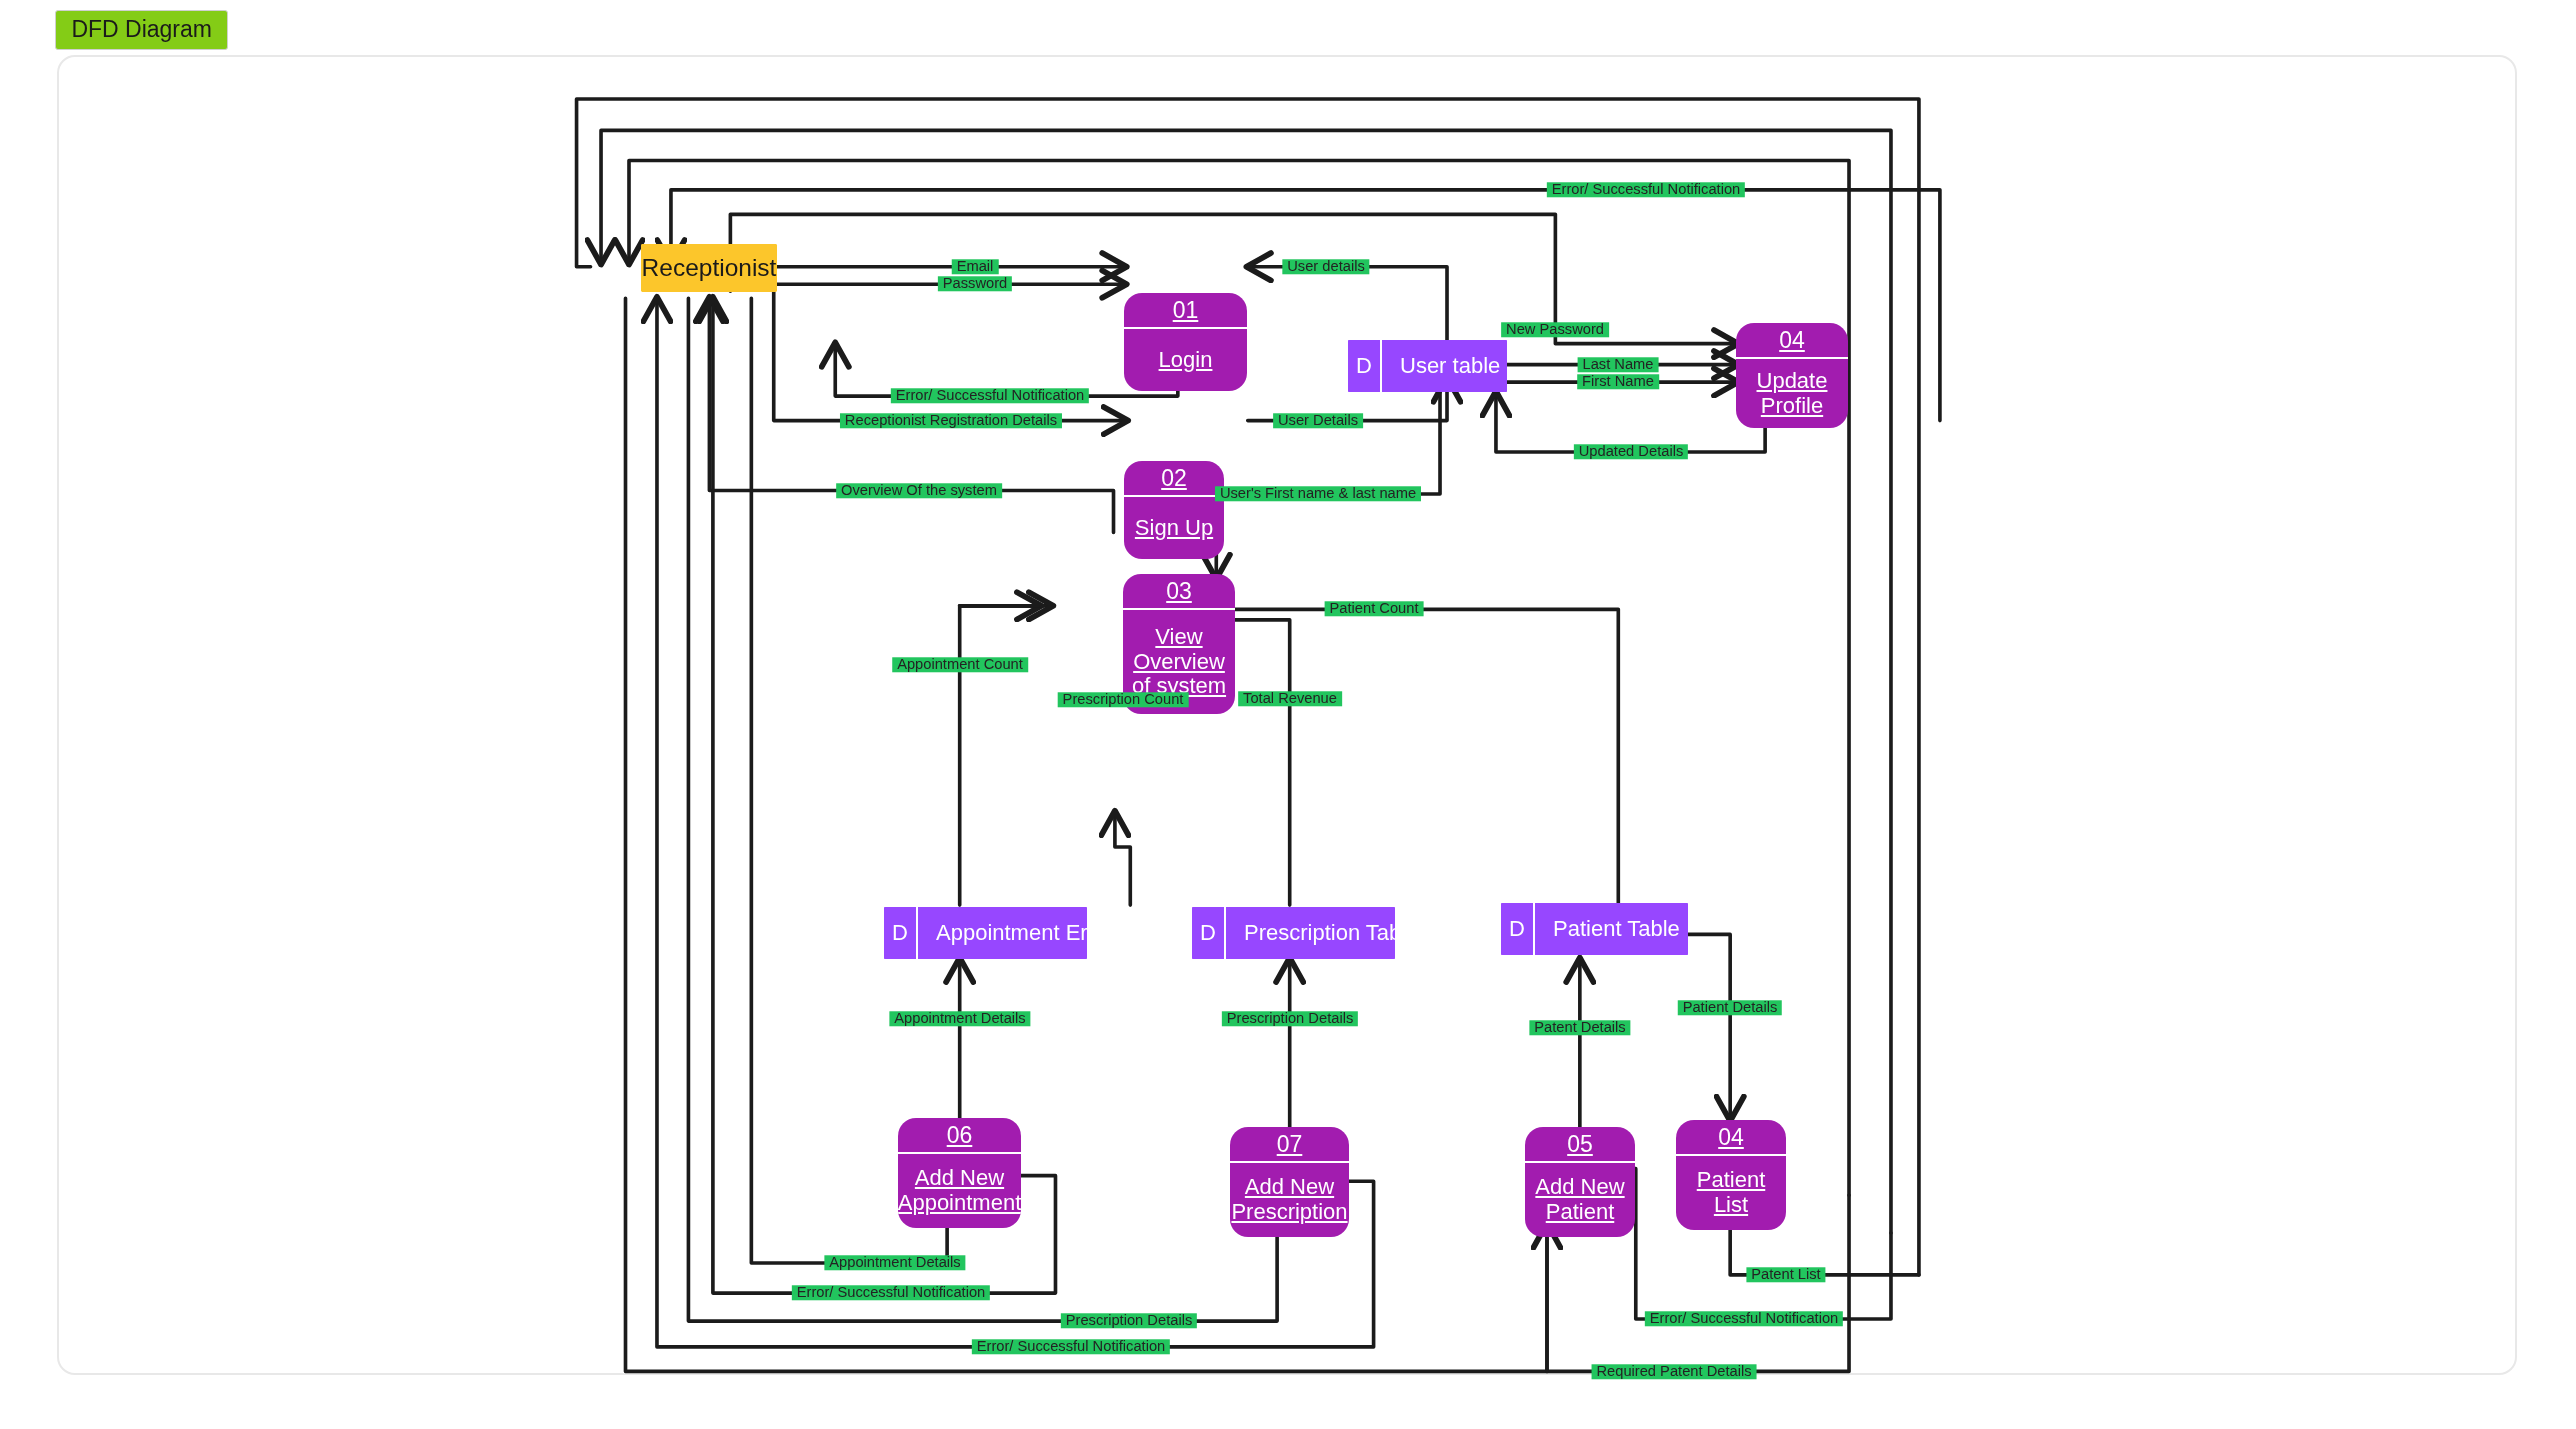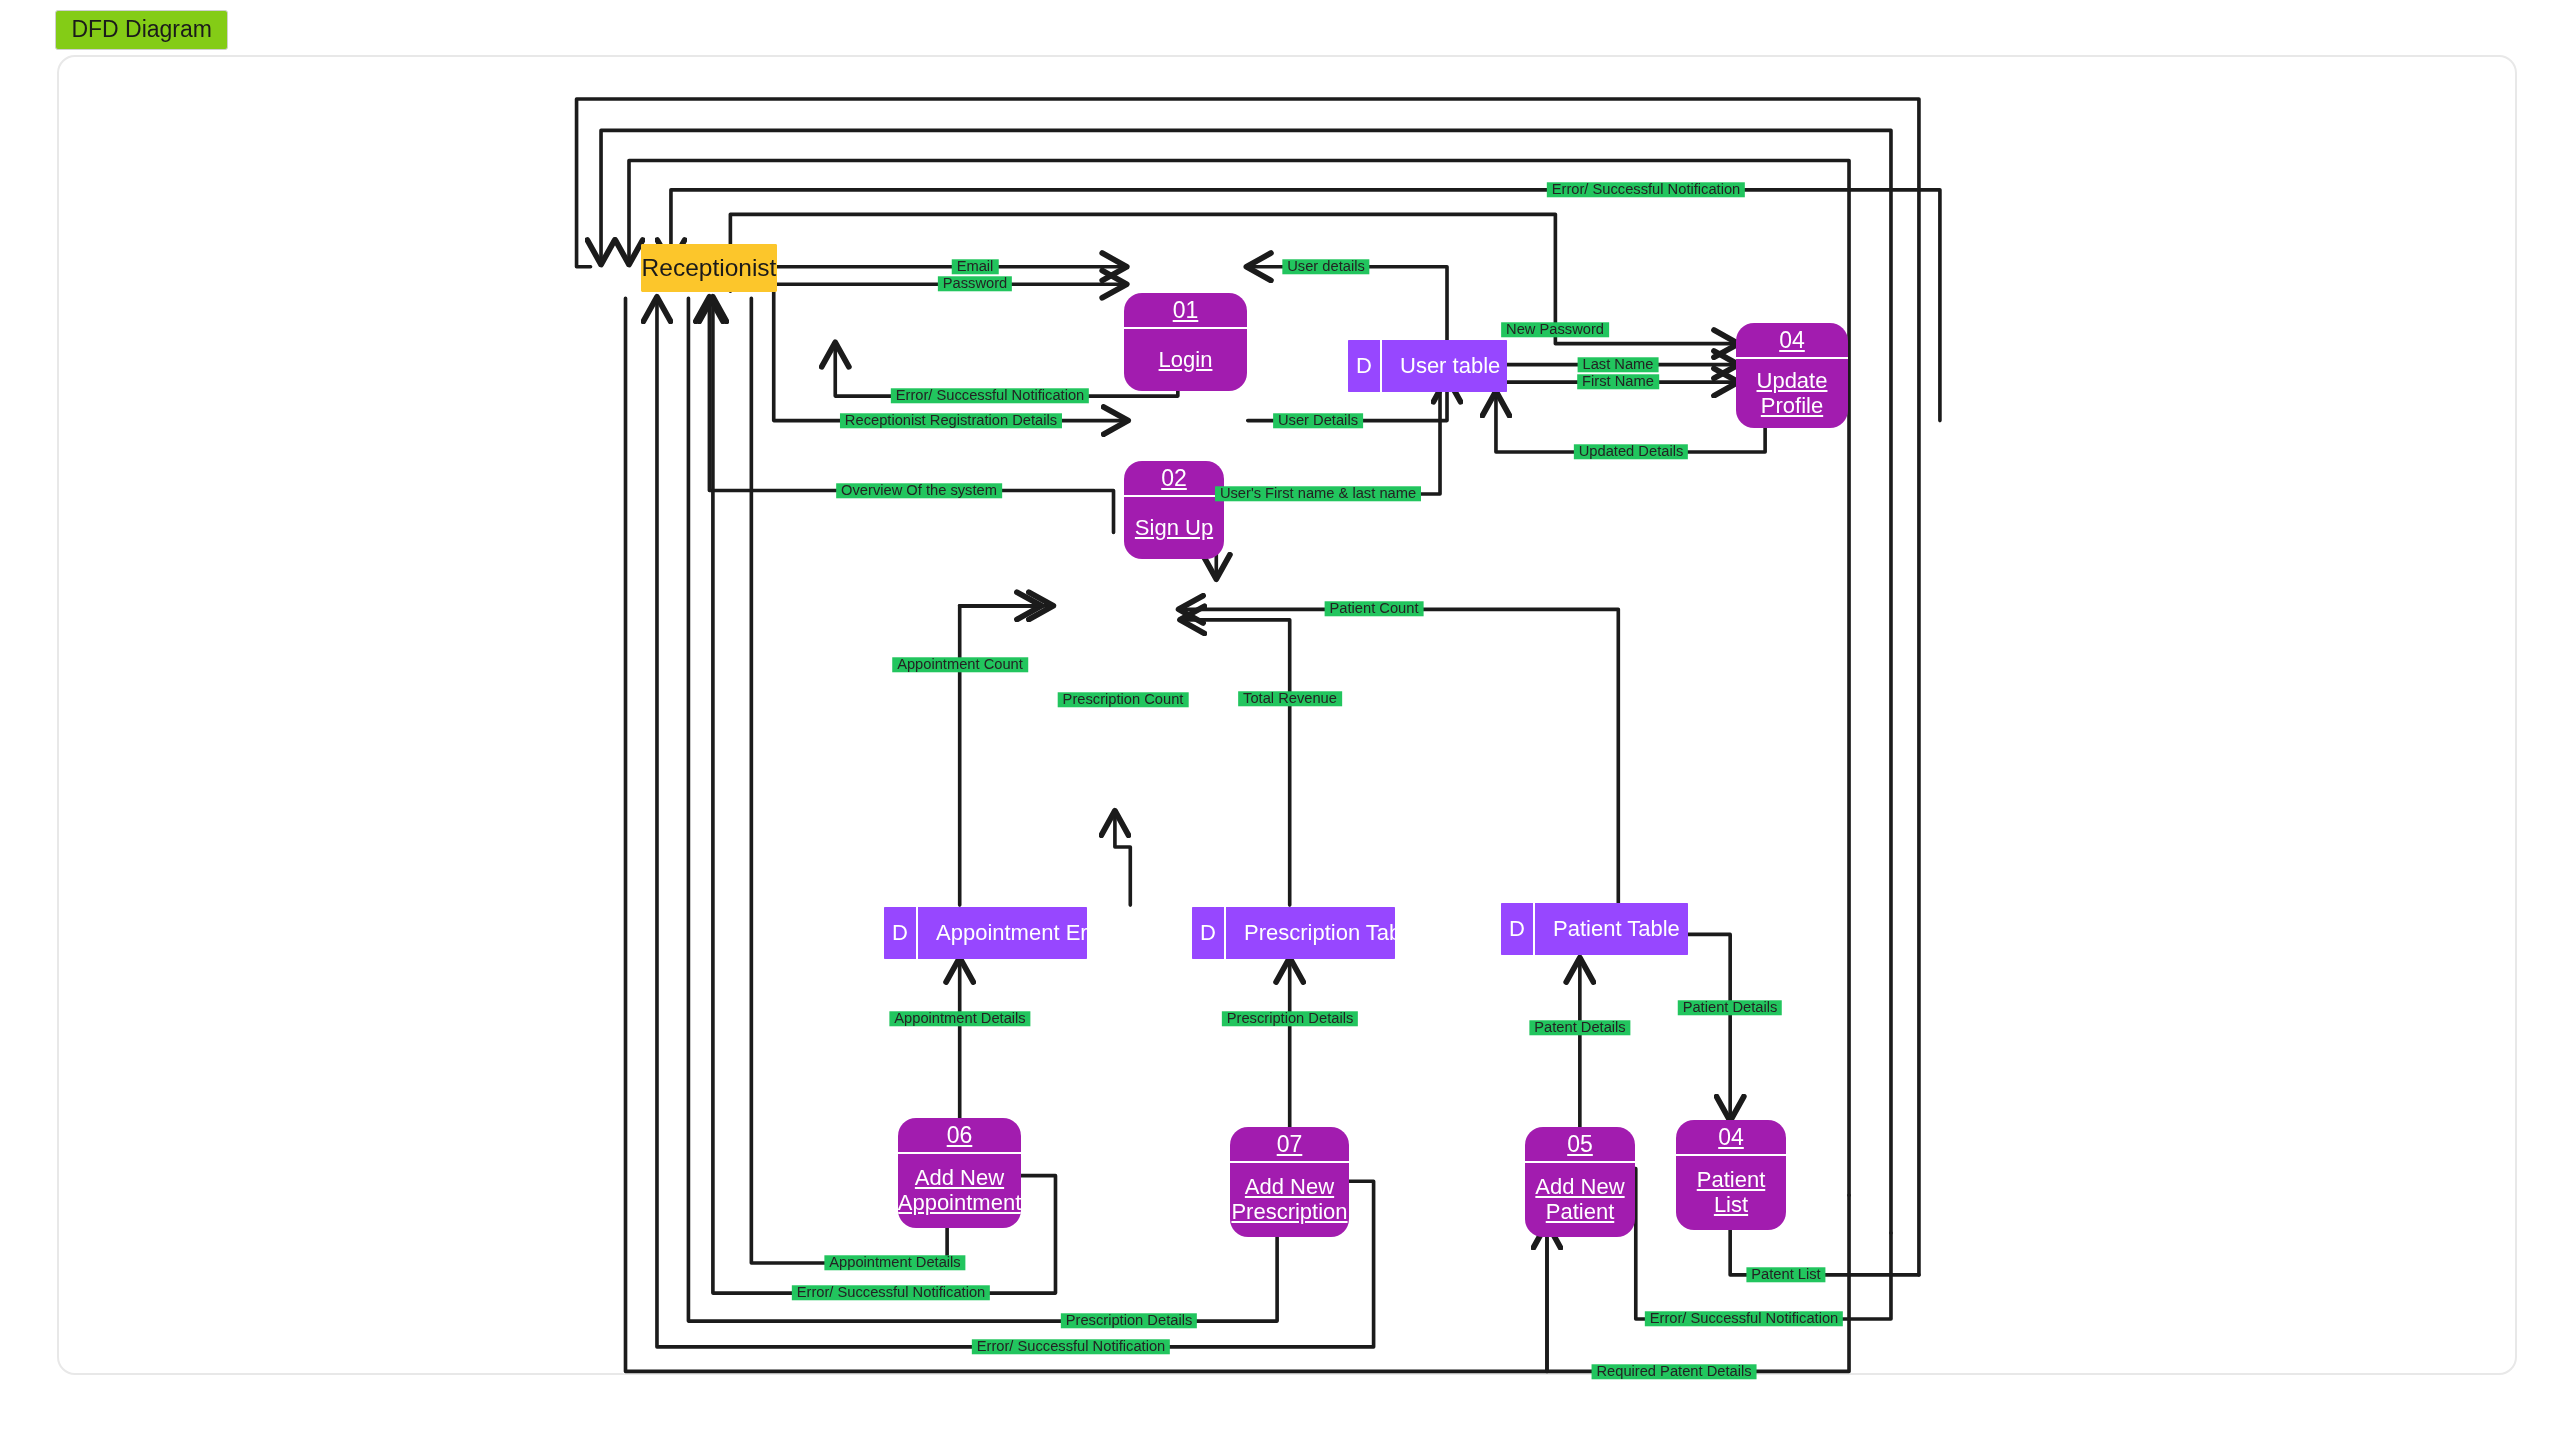--- a/index.html
+++ b/index.html
@@ -198,20 +198,24 @@
     <div class="node process" style="left:1065px; top:236px; width:123px; height:98px;">
       <div class="pnum">01</div>
       <div class="pname">Login</div>
     </div>
 
     <div class="node process" style="left:1065px; top:404px; width:100px; height:98px;">
       <div class="pnum">02</div>
       <div class="pname">Sign Up</div>
     </div>
 
+    <div class="node process" style="left:1064px; top:517px; width:112px; height:140px;">
+      <div class="pnum">03</div>
+      <div class="pname">View Overview of system</div>
+    </div>
 
     <div class="node process" style="left:1617px; top:1063px; width:110px; height:110px;">
       <div class="pnum">04</div>
       <div class="pname">Patient List</div>
     </div>
 
     <div class="node process" style="left:1466px; top:1070px; width:110px; height:110px;">
       <div class="pnum">05</div>
       <div class="pname">Add New Patient</div>
     </div>

